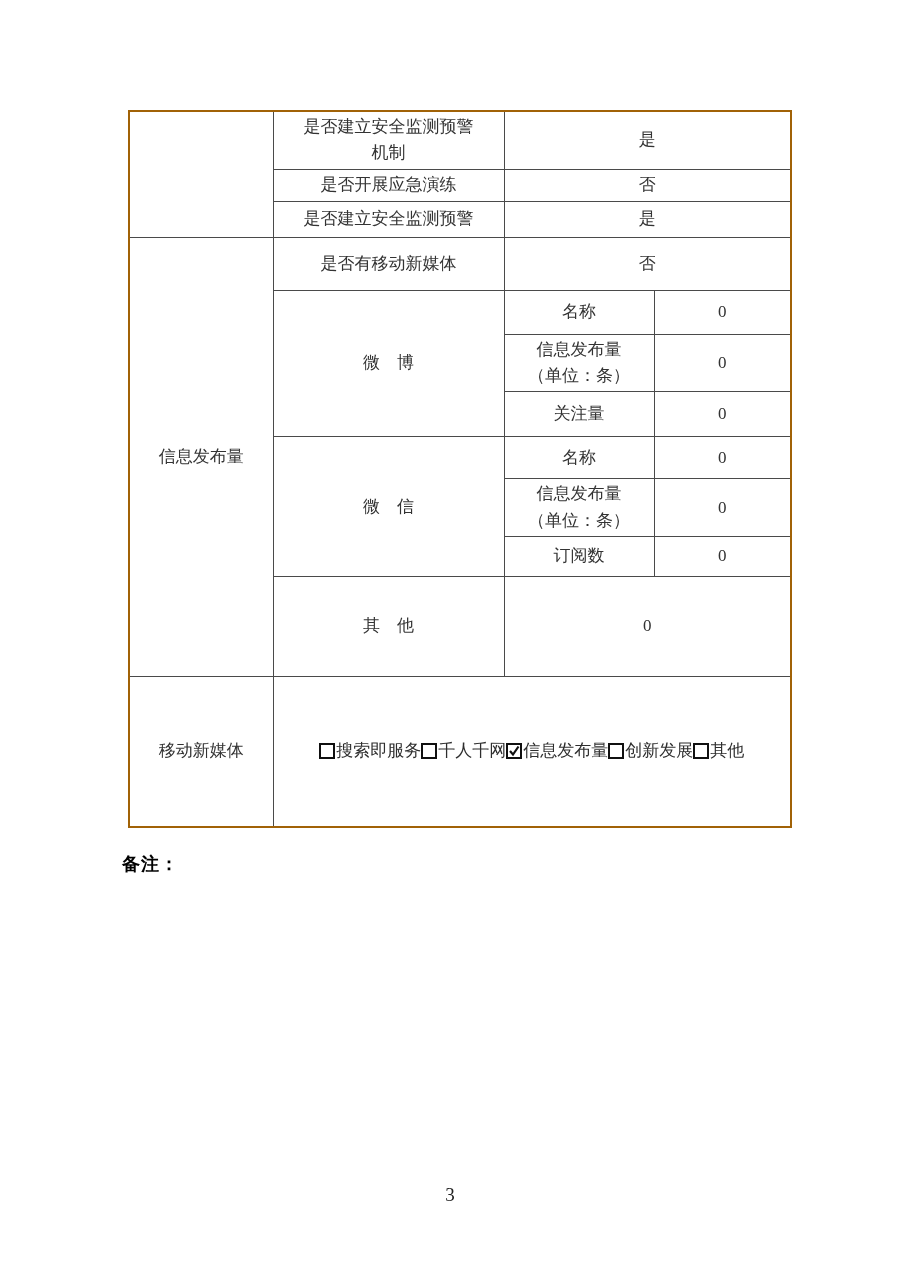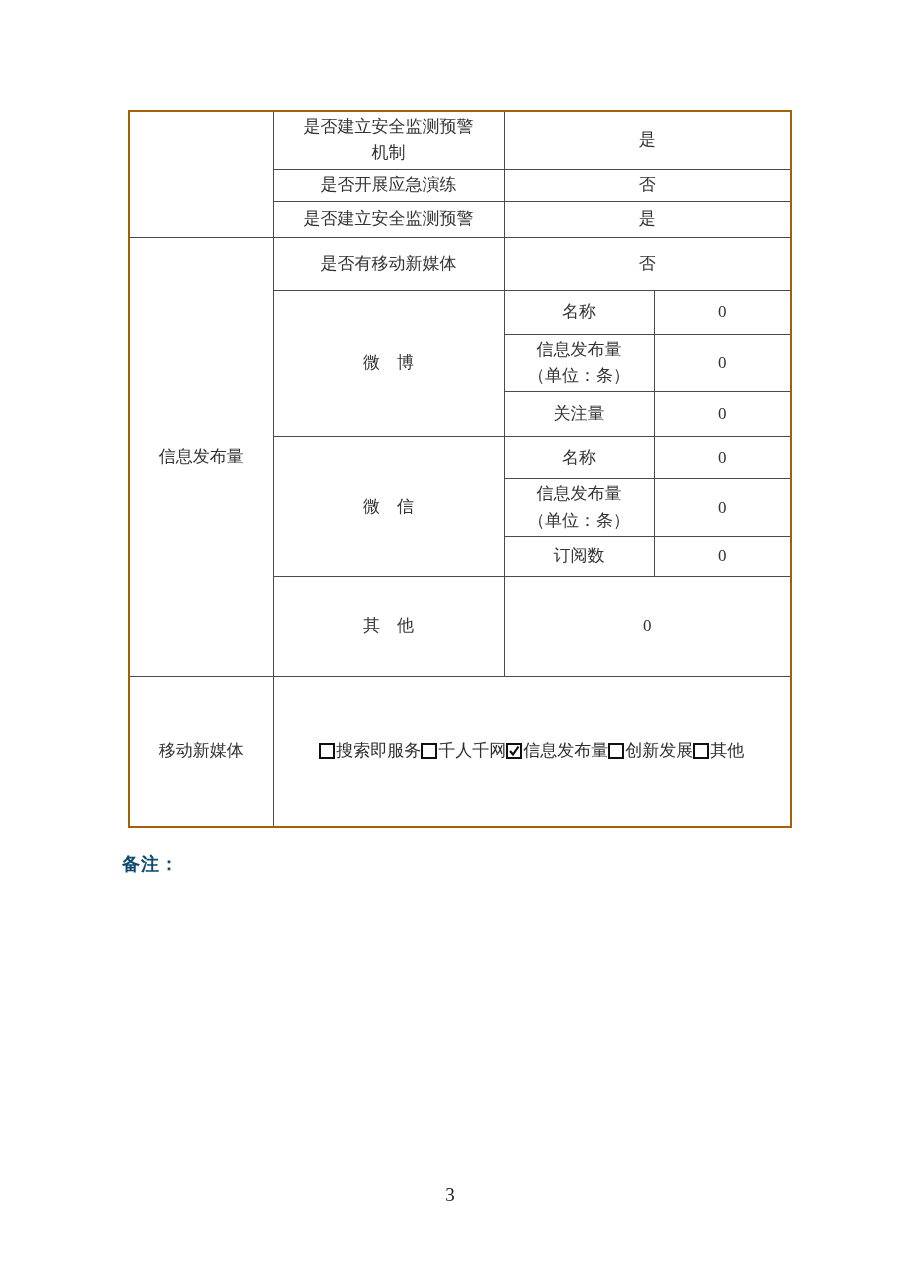--- a/index.html
+++ b/index.html
@@ -63,21 +63,21 @@
     flex: none;
   }
   .cb svg { visibility: hidden; width: 12px; height: 12px; display: block; }
   .cb.checked svg { visibility: visible; }
   .notes {
     position: absolute;
     left: 122px;
     top: 852px;
     font-weight: bold;
     font-size: 18px;
-    color: #0c4a6e;
+    color: #000000;
     letter-spacing: 1px;
   }
   .pagenum {
     position: absolute;
     top: 1184px;
     left: 0;
     width: 100%;
     text-align: center;
     font-size: 19px;
     color: #222222;

